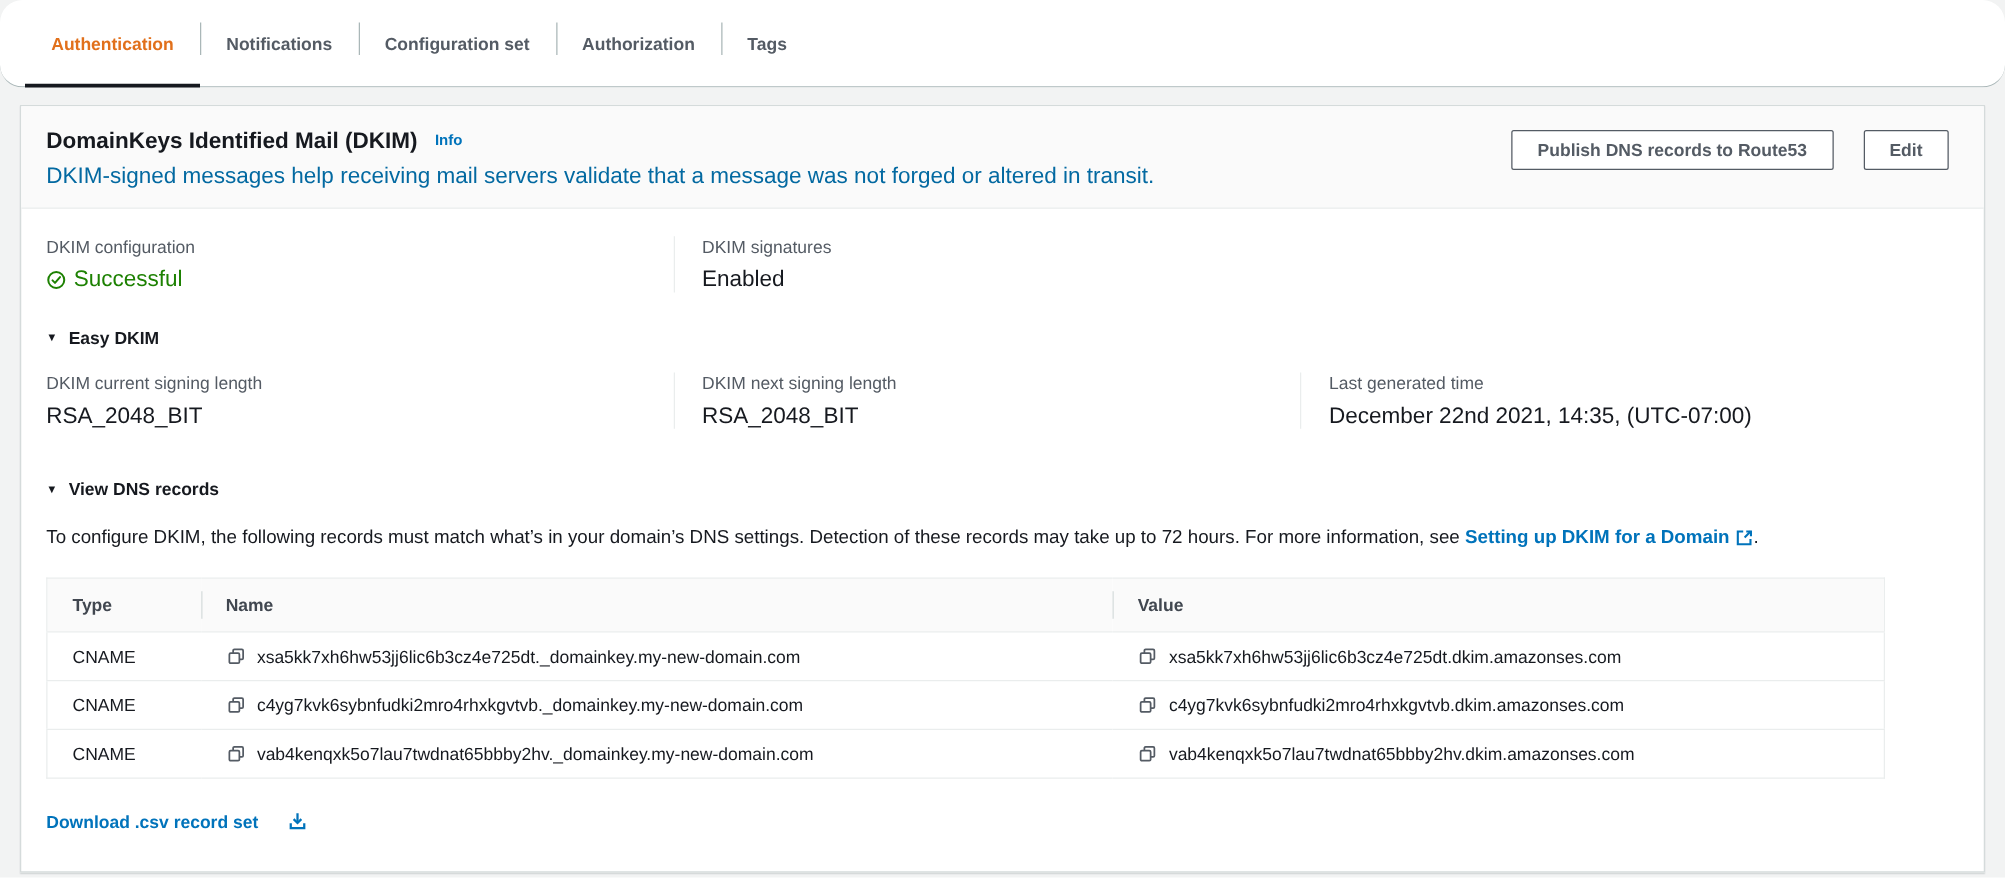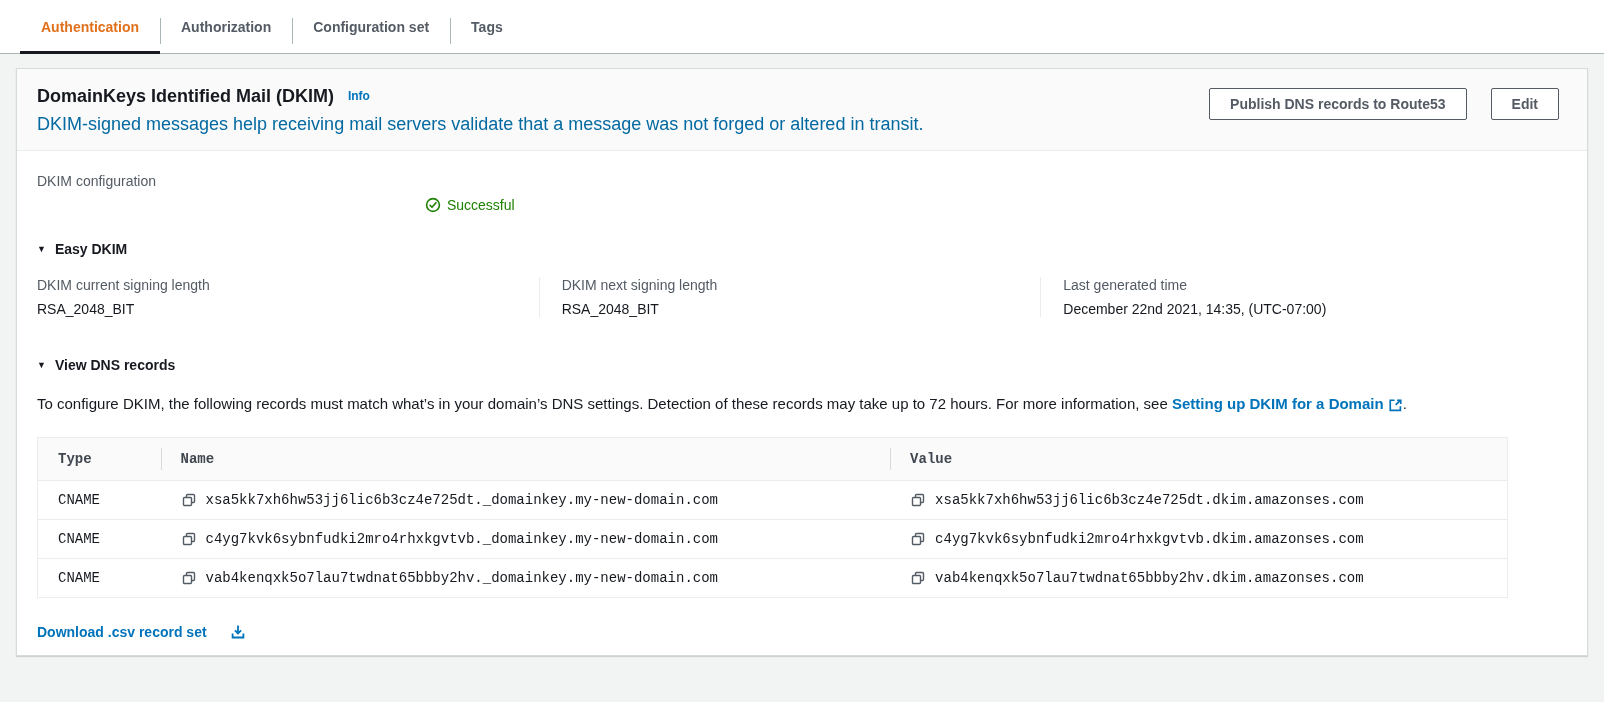--- a/index.html
+++ b/index.html
@@ -18,25 +18,26 @@
   body{
     font-family:"Liberation Sans", sans-serif;
     background:var(--page-bg);
     color:var(--text-dark);
     font-size:14px;
     overflow:hidden;
   }
   
   .tabbar{
     background:#ffffff;
-    height:54px;
+    height:70px;
     display:flex;
     align-items:stretch;
     padding-left:20px;
     border-bottom:1px solid var(--border-mid);
+    border-radius:18px;
   }
   .tab{
     position:relative;
     display:flex;
     align-items:center;
     padding:0 21px;
     font-weight:bold;
     font-size:14px;
     color:var(--text-gray);
     cursor:pointer;
@@ -101,39 +102,38 @@
     border-radius:2px;
     color:var(--text-gray);
     font-family:inherit;
     font-size:14px;
     font-weight:bold;
     padding:7px 20px;
     cursor:pointer;
     white-space:nowrap;
   }
   
-  .card-body{padding:22px 20px 15px 20px;}
+  .card-body{padding:22px 20px 32px 20px;}
   .kv-grid{
     display:grid;
     grid-template-columns:1fr 1fr 1.05fr;
   }
   .kv-cell{padding-right:24px;}
   .kv-cell.with-divider{
     border-left:1px solid var(--border-light);
     padding-left:22px;
   }
   .kv-label{
     color:var(--text-gray);
     font-size:14px;
     margin-bottom:8px;
   }
   .kv-value{
     color:var(--text-dark);
-    font-size:14px;
-    justify-content:flex-end;
+    font-size:18px;
   }
   .status-success{
     color:var(--success-green);
     display:flex;
     align-items:center;
     gap:6px;
   }
   .icon{display:inline-flex;vertical-align:middle;}
   
   .expander{
@@ -159,21 +159,21 @@
     color:var(--text-dark);
     margin-bottom:24px;
   }
   .text-link{
     color:var(--link-blue);
     font-weight:bold;
     text-decoration:none;
     cursor:pointer;
   }
   
-  .dns-table-wrap{margin-right:59px;font-family:Liberation Mono, monospace;}
+  .dns-table-wrap{margin-right:59px;}
   table.dns-table{
     width:100%;
     border-collapse:collapse;
     border:1px solid var(--border-light);
   }
   table.dns-table thead th{
     background:var(--header-bg);
     text-align:left;
     font-size:14px;
     font-weight:bold;
@@ -205,22 +205,23 @@
     gap:23px;
     margin-top:26px;
     font-size:14px;
   }
 </style>
 </head>
 <body>
 
 <div class="tabbar">
   <div class="tab active">Authentication</div>
+  <div class="tab">Notifications</div>
+  <div class="tab">Configuration set</div>
   <div class="tab">Authorization</div>
-  <div class="tab">Configuration set</div>
   <div class="tab">Tags</div>
 </div>
 
 <div class="card">
 
   <div class="card-header">
     <div>
       <div class="card-title-line">
         <h1 class="card-title">DomainKeys Identified Mail (DKIM)</h1>
         <a class="info-link">Info</a>
@@ -240,20 +241,24 @@
         <div class="kv-label">DKIM configuration</div>
         <div class="kv-value status-success">
           <span class="icon">
             <svg width="16" height="16" viewBox="0 0 16 16">
                 <circle cx="8" cy="8" r="6.4" fill="none" stroke="#1d8102" stroke-width="1.6"></circle>
                 <path d="M5 8.3l2 2 4-4.6" fill="none" stroke="#1d8102" stroke-width="1.6" stroke-linecap="round" stroke-linejoin="round"></path>
               </svg>
           </span>
           <span>Successful</span>
         </div>
+      </div>
+      <div class="kv-cell with-divider">
+        <div class="kv-label">DKIM signatures</div>
+        <div class="kv-value">Enabled</div>
       </div>
       <div class="kv-cell"></div>
     </div>
 
     <div class="sect-easy">
       <div class="expander">
         <span class="caret">▼</span>
         <span>Easy DKIM</span>
       </div>
       <div class="kv-grid">

